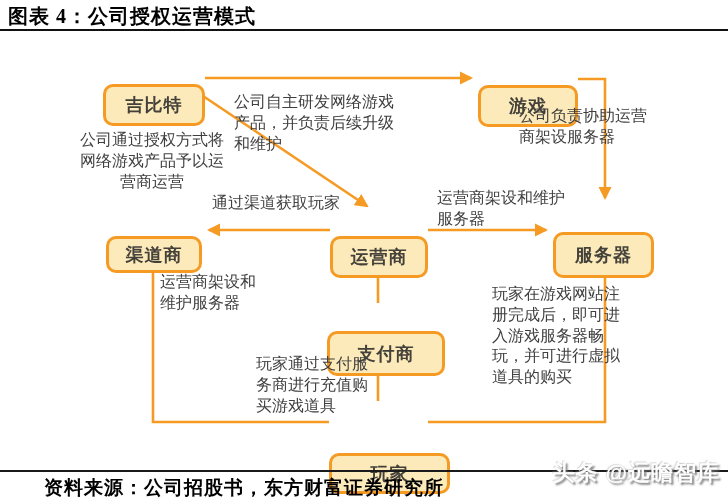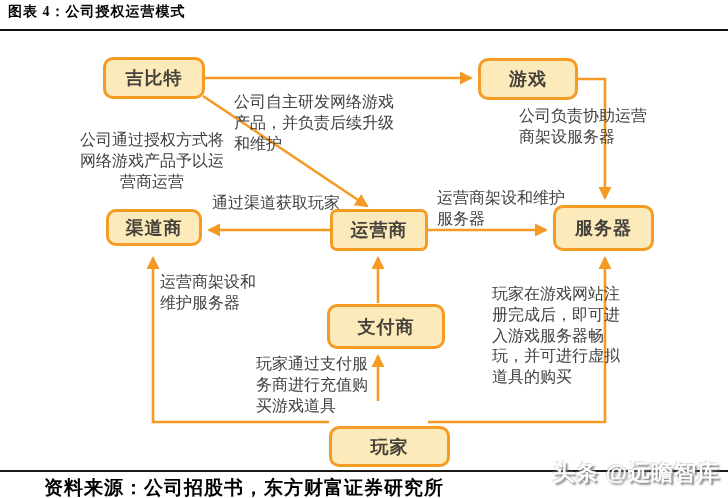--- a/index.html
+++ b/index.html
@@ -1,27 +1,27 @@
 <!DOCTYPE html>
 <html><head>
 <meta charset="utf-8">
 <style>
   html,body{margin:0;padding:0;background:#ffffff;}
   body{font-family:"Liberation Sans", sans-serif;}
   .page{position:relative;width:728px;height:498px;background:#ffffff;overflow:hidden;}
 
   .fig-title{position:absolute;left:8px;top:3px;font-family:"Liberation Serif", serif;
-    font-weight:bold;font-size:14px;color:#000;letter-spacing:1px;}
+    font-weight:bold;font-size:20px;color:#000;letter-spacing:1px;}
   .title-rule{position:absolute;left:0;top:29px;width:728px;height:2px;background:#111;}
 
   .arrows{position:absolute;left:0;top:0;width:728px;height:498px;}
 
   .node{position:absolute;background:#FCEABA;border:3px solid #F59A23;border-radius:10px;
     display:flex;align-items:center;justify-content:center;font-weight:bold;font-size:18px;
-    color:#43413a;box-sizing:border-box;letter-spacing:1px;}
+    color:#43413a;box-sizing:border-box;letter-spacing:1px;margin-top:27px;}
 
   .note{position:absolute;font-size:16px;color:#3f3f3f;line-height:1.3;white-space:pre-line;}
   .note.center{text-align:center;}
 
   .bottom-rule{position:absolute;left:0;top:470px;width:728px;height:1.5px;background:#1a1a1a;}
   .source{position:absolute;left:44px;top:475px;font-family:"Liberation Serif", serif;
     font-weight:bold;font-size:19px;color:#000;letter-spacing:1px;}
   .watermark{position:absolute;right:8px;top:458px;font-size:22px;font-weight:bold;color:#fdfdfd;
     letter-spacing:1px;text-shadow:2px 2px 2px rgba(110,110,110,0.85), -1px -1px 1px rgba(160,160,160,0.4);}
 </style>
@@ -48,21 +48,21 @@
       <path d="M378,303 L378,258" marker-end="url(#ah)"></path>
       <path d="M378,401 L378,356" marker-end="url(#ah)"></path>
       <path d="M329,422 L153,422 L153,258" marker-end="url(#ah)"></path>
       <path d="M428,422 L605,422 L605,258" marker-end="url(#ah)"></path>
     </g>
   </svg>
 
   <div class="node" style="left:103px;top:57px;width:102px;height:42px;">吉比特</div>
   <div class="node" style="left:478px;top:58px;width:100px;height:42px;">游戏</div>
   <div class="node" style="left:106px;top:209px;width:96px;height:37px;">渠道商</div>
-  <div class="node" style="left:330px;top:209px;width:98px;height:42px;border-radius:7px;">运营商</div>
+  <div class="node" style="left:330px;top:209px;width:98px;height:42px;">运营商</div>
   <div class="node" style="left:553px;top:205px;width:101px;height:46px;">服务器</div>
   <div class="node" style="left:327px;top:304px;width:118px;height:45px;">支付商</div>
   <div class="node" style="left:329px;top:426px;width:121px;height:41px;">玩家</div>
 
   <div class="note" style="left:234px;top:92px;">公司自主研发网络游戏
 产品，并负责后续升级
 和维护</div>
   <div class="note center" style="left:80px;top:130px;width:144px;">公司通过授权方式将
 网络游戏产品予以运
 营商运营</div>

